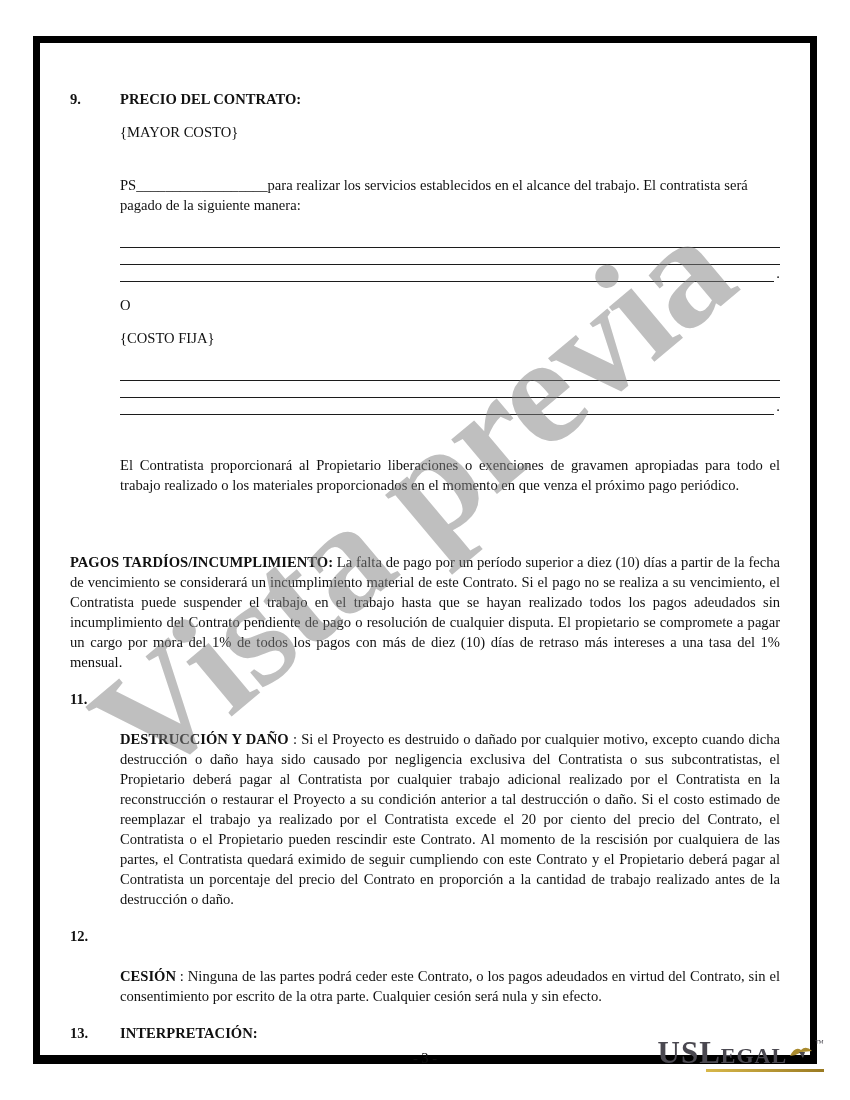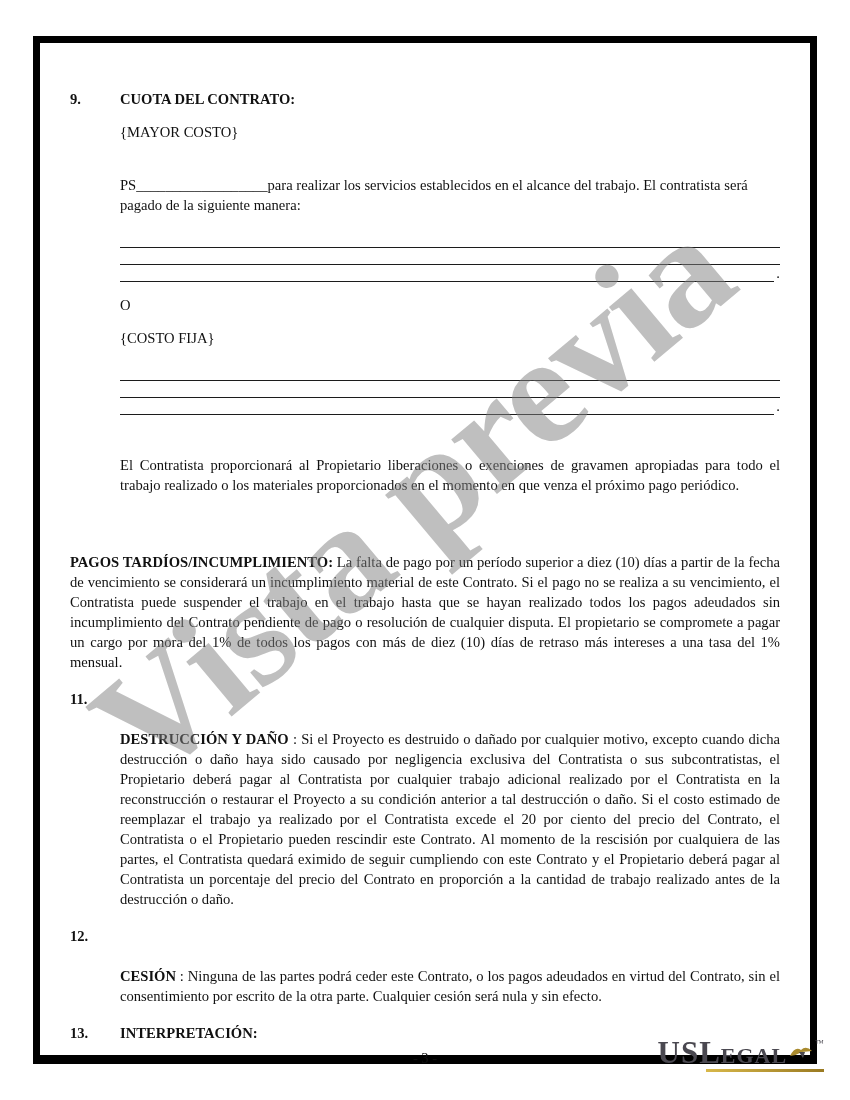--- a/index.html
+++ b/index.html
@@ -84,21 +84,21 @@
 </style>
 </head>
 <body>
 
 <div class="page">
   <div class="content">
 
     <div class="section s9">
       <div class="num">9.</div>
       <div class="sbody">
-        <div class="block sec-title">CUOTA DEL CONTRATO:</div>
+        <div class="block sec-title">PRECIO DEL CONTRATO:</div>
         <div class="block">{MAYOR COSTO}</div>
         <p class="block"><br><span>PS__________________para realizar los servicios establecidos en el alcance del trabajo. El contratista será pagado de la siguiente manera:</span></p>
         <div class="rules block">
           <div class="rule-row">
               <span class="rule"></span>
             </div>
           <div class="rule-row">
               <span class="rule"></span>
             </div>
           <div class="rule-row">

